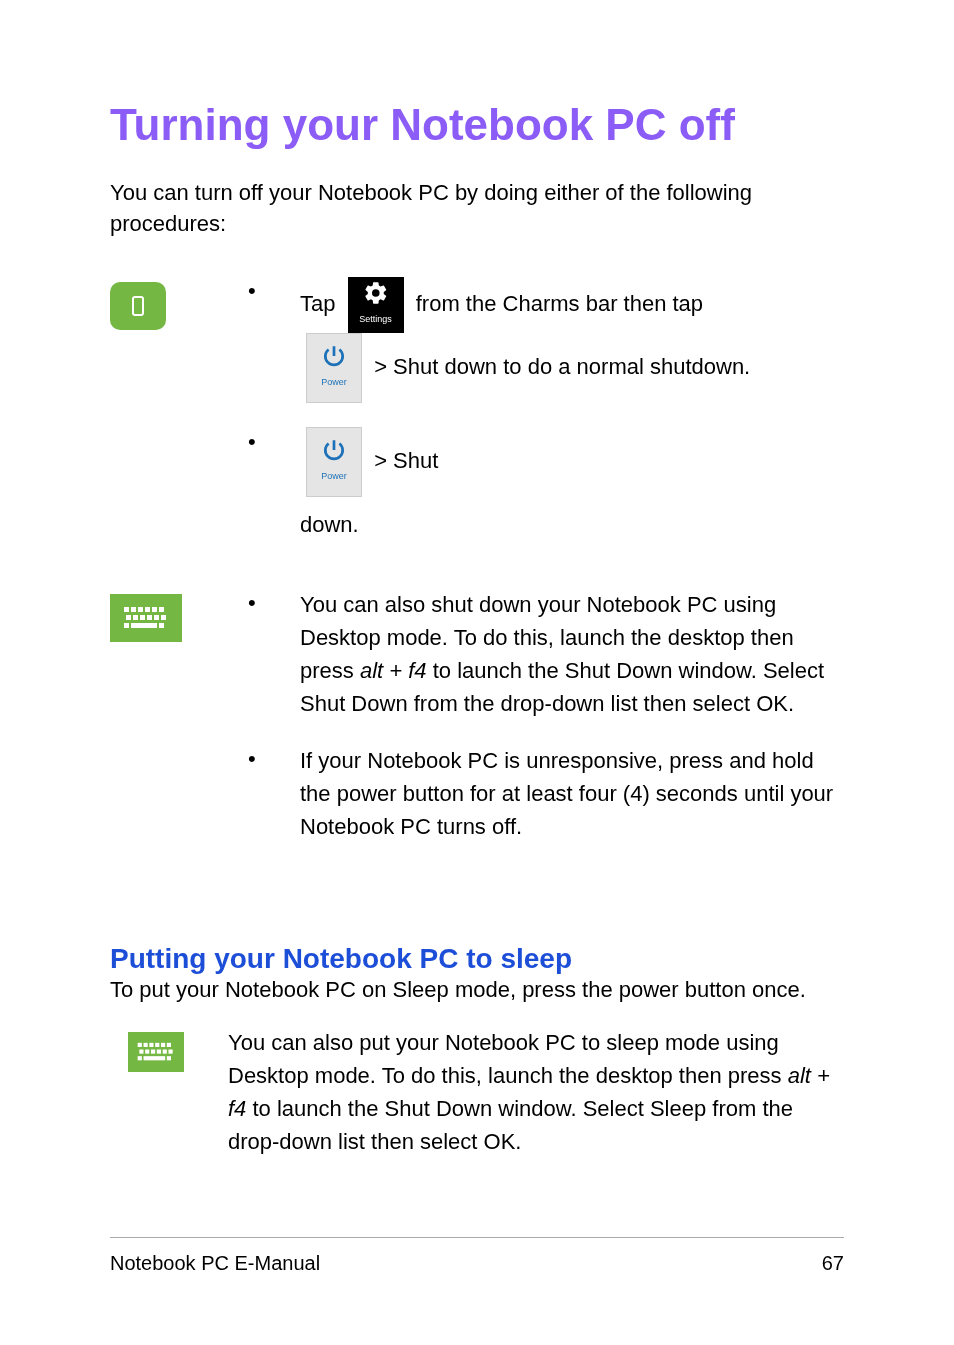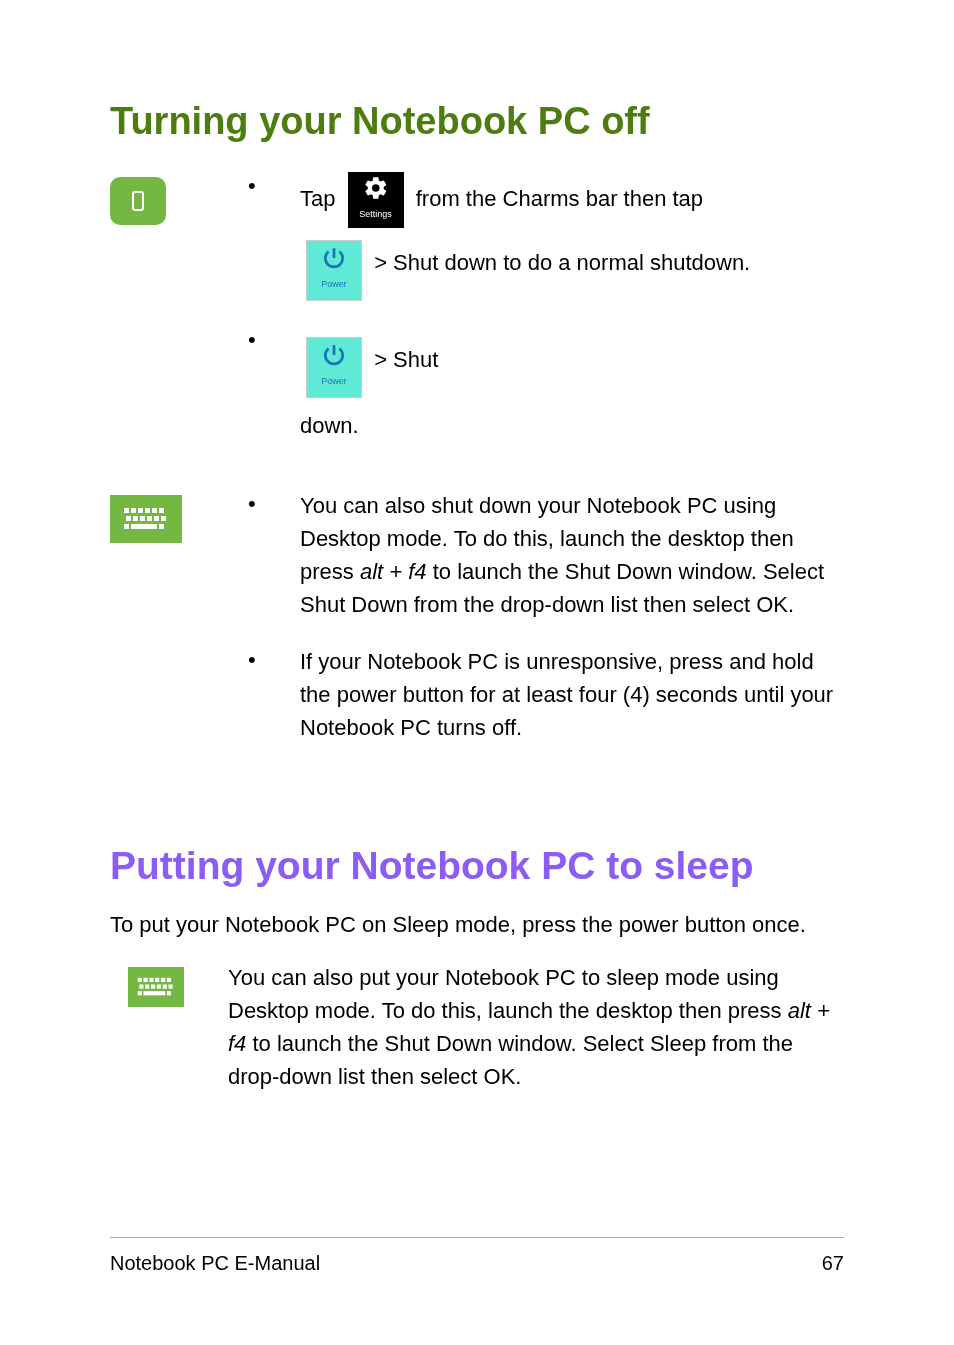--- a/index.html
+++ b/index.html
@@ -12,31 +12,30 @@
       position: relative;
     }
     .page {
       position: absolute;
       top: 100px;
       left: 110px;
       right: 110px;
       bottom: 70px;
     }
     .heading1 {
-      color: #4d7c0f;
-      font-weight: 700;
-      font-size: 38px;
-      margin-bottom: 28px;
-    }
-    .heading2 {
       color: #8b5cf6;
       font-weight: 700;
-      font-size: 39px;
+      font-size: 44px;
+      margin-bottom: 28px;
+    }
+    .heading2 {
+      color: #1d4ed8;
+      font-weight: 700;
+      font-size: 28px;
       margin-top: 76px;
-      margin-bottom: 22px;
     }
     .body-text {
       font-size: 22px;
       line-height: 1.4;
       color: #000;
     }
     .intro { margin-bottom: 36px; }
     .row {
       display: flex;
       align-items: flex-start;
@@ -75,24 +74,23 @@
       margin: 0 6px;
     }
     .tile-settings {
       width: 56px;
       height: 56px;
       background: #000;
       color: #fff;
     }
     .tile-power {
       width: 56px;
-      height: 61px;
-      background: #5eead4;
+      height: 70px;
+      background: #e5e5e5;
       border: 1px solid #ccc;
-      margin-top: 12px;
     }
     .tile-label {
       font-size: 9px;
       margin-top: 2px;
     }
     .tile-power .tile-label { color: #1d71b8; }
     .tile-settings .tile-label { color: #fff; }
     .touch-icon {
       width: 56px;
       height: 48px;
@@ -135,20 +133,21 @@
     b { font-weight: 400; }
     i { font-style: italic; }
   </style>
 </head>
 <body>
 
 <div class="page">
 
   <h1 class="heading1">Turning your Notebook PC off</h1>
 
+  <p class="body-text intro">You can turn off your Notebook PC by doing either of the following procedures:</p>
 
   <div class="row">
     <div class="icon-col">
       <div class="touch-icon">
         <div class="touch-icon-inner"></div>
       </div>
     </div>
     <div class="content-col">
 
       <div class="bullet-row">

